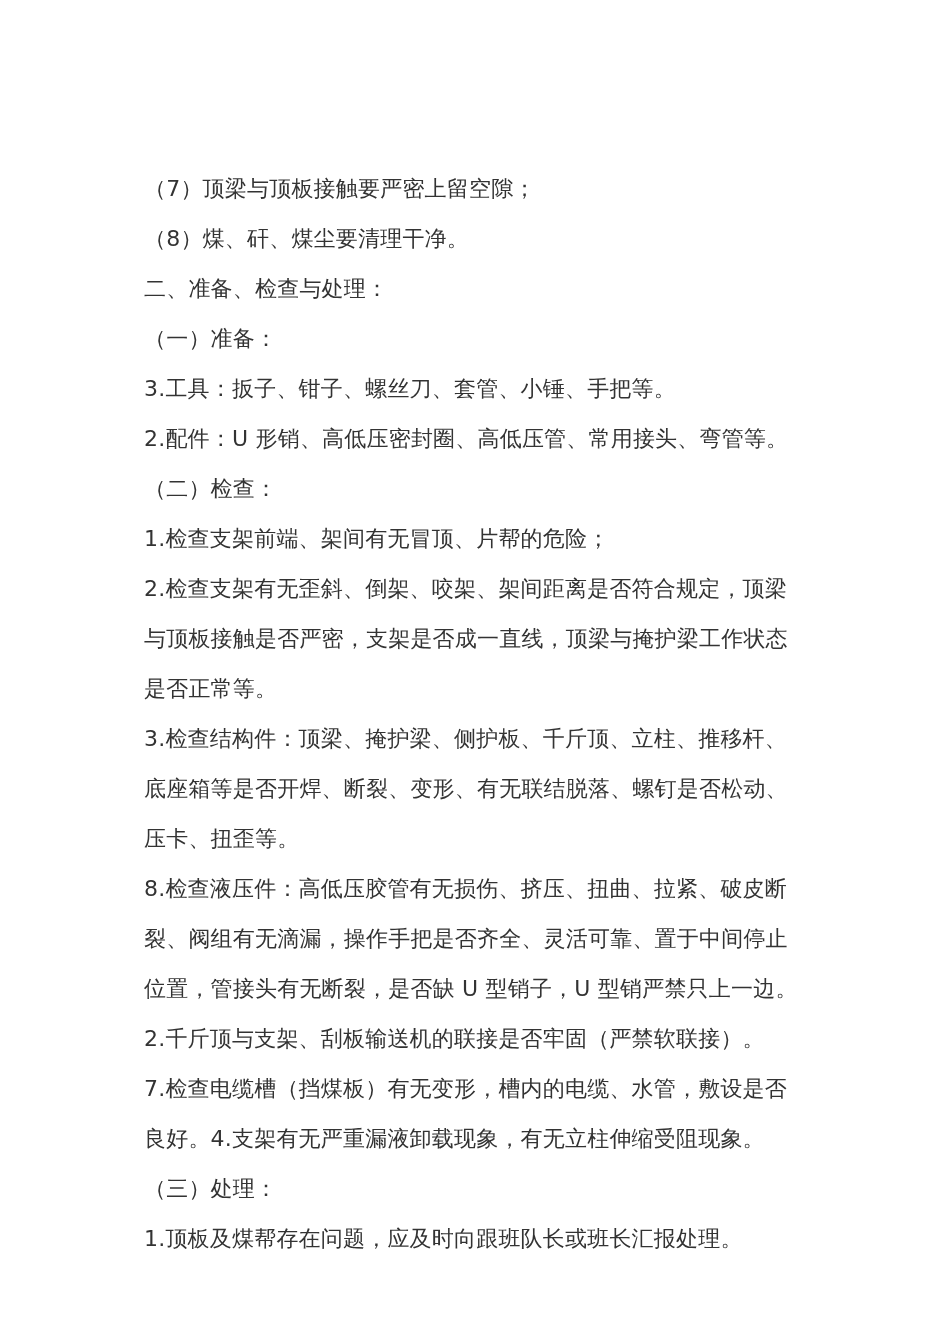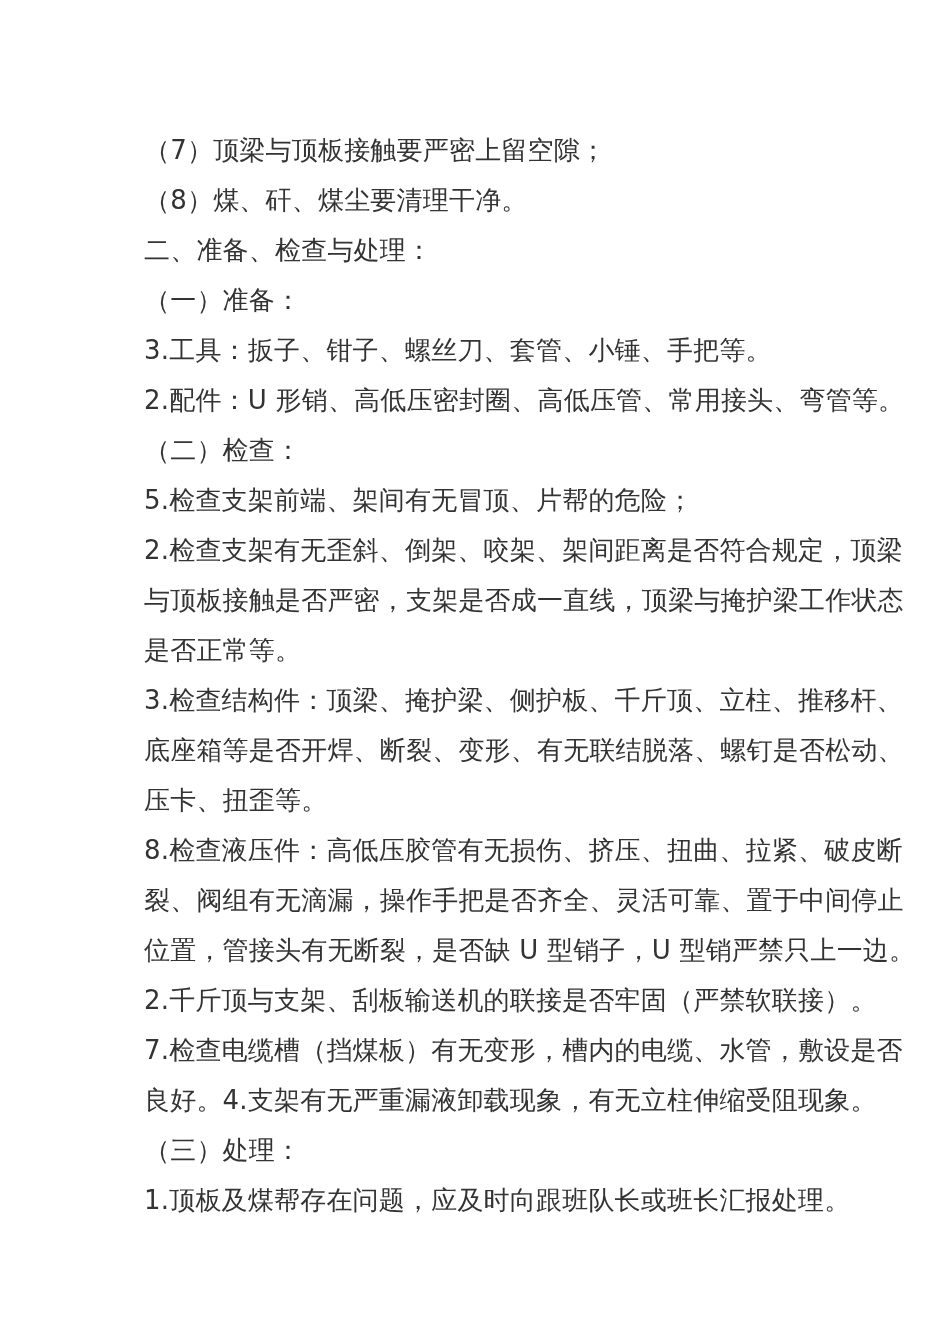--- a/index.html
+++ b/index.html
@@ -26,40 +26,41 @@
     .content {
       position: absolute;
       left: 144px;
       top: 130px;
       width: 652px;
     }
     .line {
       position: absolute;
       left: 0;
       white-space: nowrap;
-      font-size: 26px;
+      font-size: 22px;
       line-height: 40px;
       height: 40px;
       letter-spacing: 0.2px;
       color: #333333;
+      margin-top: 39px;
     }
   </style>
 </head>
 <body>
 
 <div class="page">
   <div class="content">
     <div class="line" style="top:0px">（7）顶梁与顶板接触要严密上留空隙；</div>
     <div class="line" style="top:50px">（8）煤、矸、煤尘要清理干净。</div>
     <div class="line" style="top:100px">二、准备、检查与处理：</div>
     <div class="line" style="top:150px">（一）准备：</div>
     <div class="line" style="top:200px">3.工具：扳子、钳子、螺丝刀、套管、小锤、手把等。</div>
     <div class="line" style="top:250px">2.配件：U 形销、高低压密封圈、高低压管、常用接头、弯管等。</div>
     <div class="line" style="top:300px">（二）检查：</div>
-    <div class="line" style="top:350px">5.检查支架前端、架间有无冒顶、片帮的危险；</div>
+    <div class="line" style="top:350px">1.检查支架前端、架间有无冒顶、片帮的危险；</div>
     <div class="line" style="top:400px">2.检查支架有无歪斜、倒架、咬架、架间距离是否符合规定，顶梁</div>
     <div class="line" style="top:450px">与顶板接触是否严密，支架是否成一直线，顶梁与掩护梁工作状态</div>
     <div class="line" style="top:500px">是否正常等。</div>
     <div class="line" style="top:550px">3.检查结构件：顶梁、掩护梁、侧护板、千斤顶、立柱、推移杆、</div>
     <div class="line" style="top:600px">底座箱等是否开焊、断裂、变形、有无联结脱落、螺钉是否松动、</div>
     <div class="line" style="top:650px">压卡、扭歪等。</div>
     <div class="line" style="top:700px">8.检查液压件：高低压胶管有无损伤、挤压、扭曲、拉紧、破皮断</div>
     <div class="line" style="top:750px">裂、阀组有无滴漏，操作手把是否齐全、灵活可靠、置于中间停止</div>
     <div class="line" style="top:800px">位置，管接头有无断裂，是否缺 U 型销子，U 型销严禁只上一边。</div>
     <div class="line" style="top:850px">2.千斤顶与支架、刮板输送机的联接是否牢固（严禁软联接）。</div>

